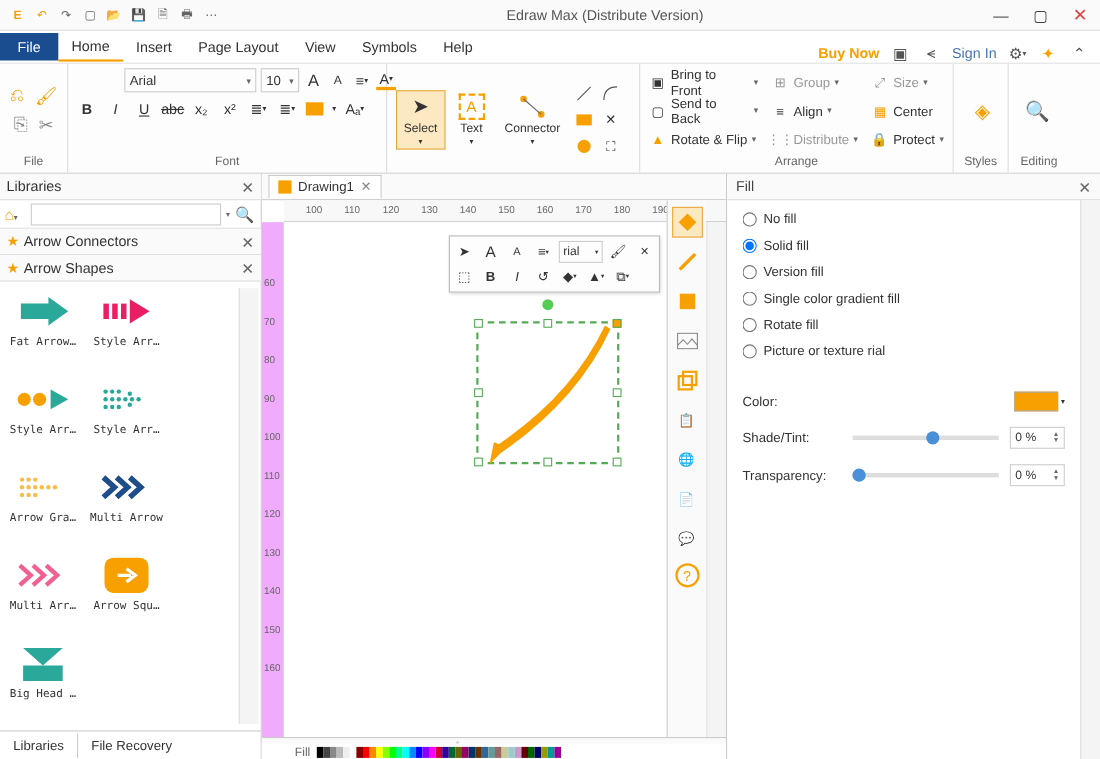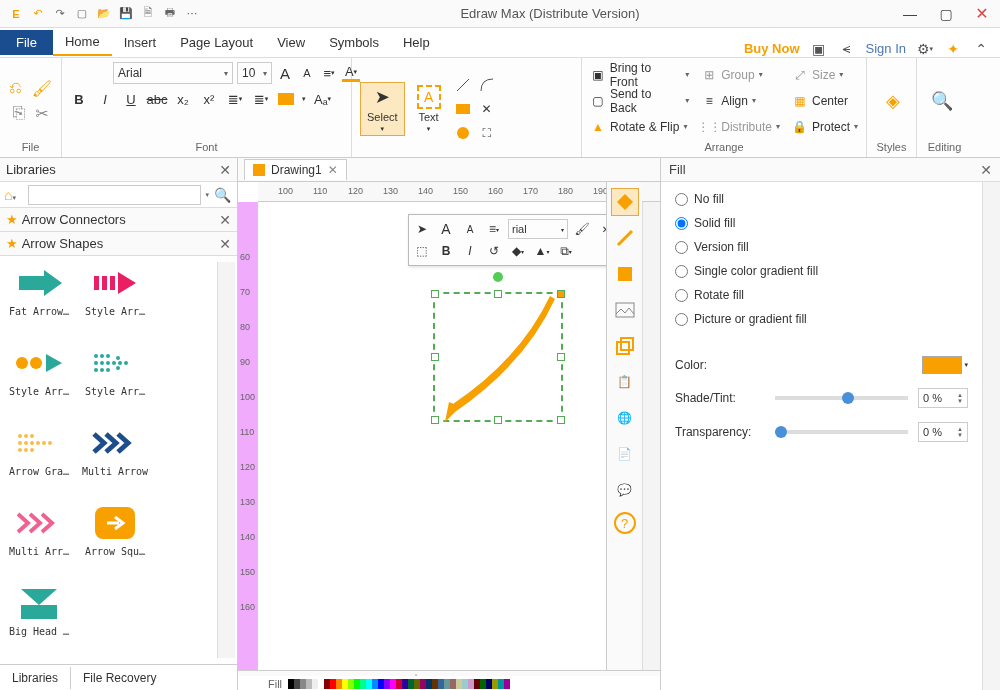--- a/index.html
+++ b/index.html
@@ -70,21 +70,21 @@
 .ruler-v span { position:absolute; left:2px; font-size:9px; color:#666; }
 .canvas { position:absolute; top:20px; left:20px; right:18px; bottom:0; background:#fff; }
 .canvas-scroll-v { position:absolute; top:20px; right:0; width:18px; bottom:18px; background:#f4f4f4; border-left:1px solid #ddd; }
 .canvas-scroll-h-wrap { position:absolute; left:0; right:0; bottom:0; height:20px; display:flex; align-items:center; background:#fafafa; border-top:1px solid #ccc;}
 .selection-box { position:absolute; border:2px dashed #5a5; }
 .sel-handle { width:8px; height:8px; background:#fff; border:1px solid #5a5; position:absolute; }
 .rot-handle { width:10px; height:10px; border-radius:50%; background:#5c5; position:absolute; left:50%; top:-22px; transform:translateX(-50%); }
 .float-toolbar { position:absolute; background:#fdfdfd; border:1px solid #bbb; padding:3px; box-shadow:1px 1px 3px rgba(0,0,0,.15); }
 .ft-row { display:flex; gap:4px; align-items:center; height:22px; }
 .ft-btn { width:20px; height:20px; display:flex; align-items:center; justify-content:center; font-size:12px; border:1px solid transparent; }
-.ft-sel { width:60px; height:20px; border:1px solid #ccc; font-size:11px; display:flex; align-items:center; padding:0 3px; justify-content:space-between;}
+.ft-sel { width:40px; height:20px; border:1px solid #ccc; font-size:11px; display:flex; align-items:center; padding:0 3px; justify-content:space-between;}
 .vert-tool { position:absolute; right:0; top:0; width:36px; bottom:0; background:#fafafa; border-left:1px solid #ccc; display:flex; flex-direction:column; align-items:center; padding-top:6px; gap:8px; }
 .vt-item { width:28px; height:28px; display:flex; align-items:center; justify-content:center; border:1px solid transparent; }
 .vt-item.active { background:#fce8c1; border:1px solid #e8a840; }
 .right-panel { width:340px; border-left:1px solid #ccc; display:flex; flex-direction:column; }
 .fill-header { height:24px; display:flex; align-items:center; justify-content:space-between; padding:0 8px; border-bottom:1px solid #ddd; background:#fafafa; font-size:13px; color:#444; font-weight:500;}
 .fill-body { flex:1; display:flex; }
 .fill-content { flex:1; padding:10px 14px; font-size:12px; color:#333; overflow:auto; }
 .radio-row { display:flex; align-items:center; gap:6px; margin-bottom:10px; }
 .radio-row input { margin:0; }
 .prop-row { display:flex; align-items:center; margin-bottom:14px; }
@@ -203,20 +203,31 @@
   <div class="ribbon-group" style="width:230px">
     <div class="rg-body">
       <div class="btn-col selected">
         <div class="ico">➤</div>
         <div class="lbl">Select</div>
         <span style="font-size:7px">▾</span>
       </div>
       <div class="btn-col">
         <div class="ico" style="color:#f7a000;border:2px dashed #f7a000;width:24px;height:24px;font-size:14px">A</div>
         <div class="lbl">Text</div>
+        <span style="font-size:7px">▾</span>
+      </div>
+      <div class="btn-col">
+        <div class="ico">
+            <svg width="24" height="22">
+              <circle cx="4" cy="4" r="3" fill="#f7a000"></circle>
+              <circle cx="20" cy="18" r="3" fill="#f7a000"></circle>
+              <path d="M4 4 L20 18" stroke="#666" fill="none"></path>
+            </svg>
+          </div>
+        <div class="lbl">Connector</div>
         <span style="font-size:7px">▾</span>
       </div>
       <div class="shapes-grid">
         <div class="shape-cell">
             <svg width="16" height="16">
               <line x1="2" y1="14" x2="14" y2="2" stroke="#555"></line>
             </svg>
           </div>
         <div class="shape-cell">
             <svg width="16" height="16">
@@ -651,21 +662,21 @@
         <div class="radio-row">
             <input type="radio" name="f" style="">
             <span>Single color gradient fill</span>
           </div>
         <div class="radio-row">
             <input type="radio" name="f" style="">
             <span>Rotate fill</span>
           </div>
         <div class="radio-row">
             <input type="radio" name="f" style="">
-            <span>Picture or gradient fill</span>
+            <span>Picture or texture rial</span>
           </div>
         <div style="height:20px"></div>
         <div class="prop-row">
           <span class="prop-label">Color:</span>
           <div class="color-swatch"></div>
             <span style="font-size:7px;margin-left:2px">▾</span>
         </div>
         <div class="prop-row">
           <span class="prop-label">Shade/Tint:</span>
           <div class="slider">

